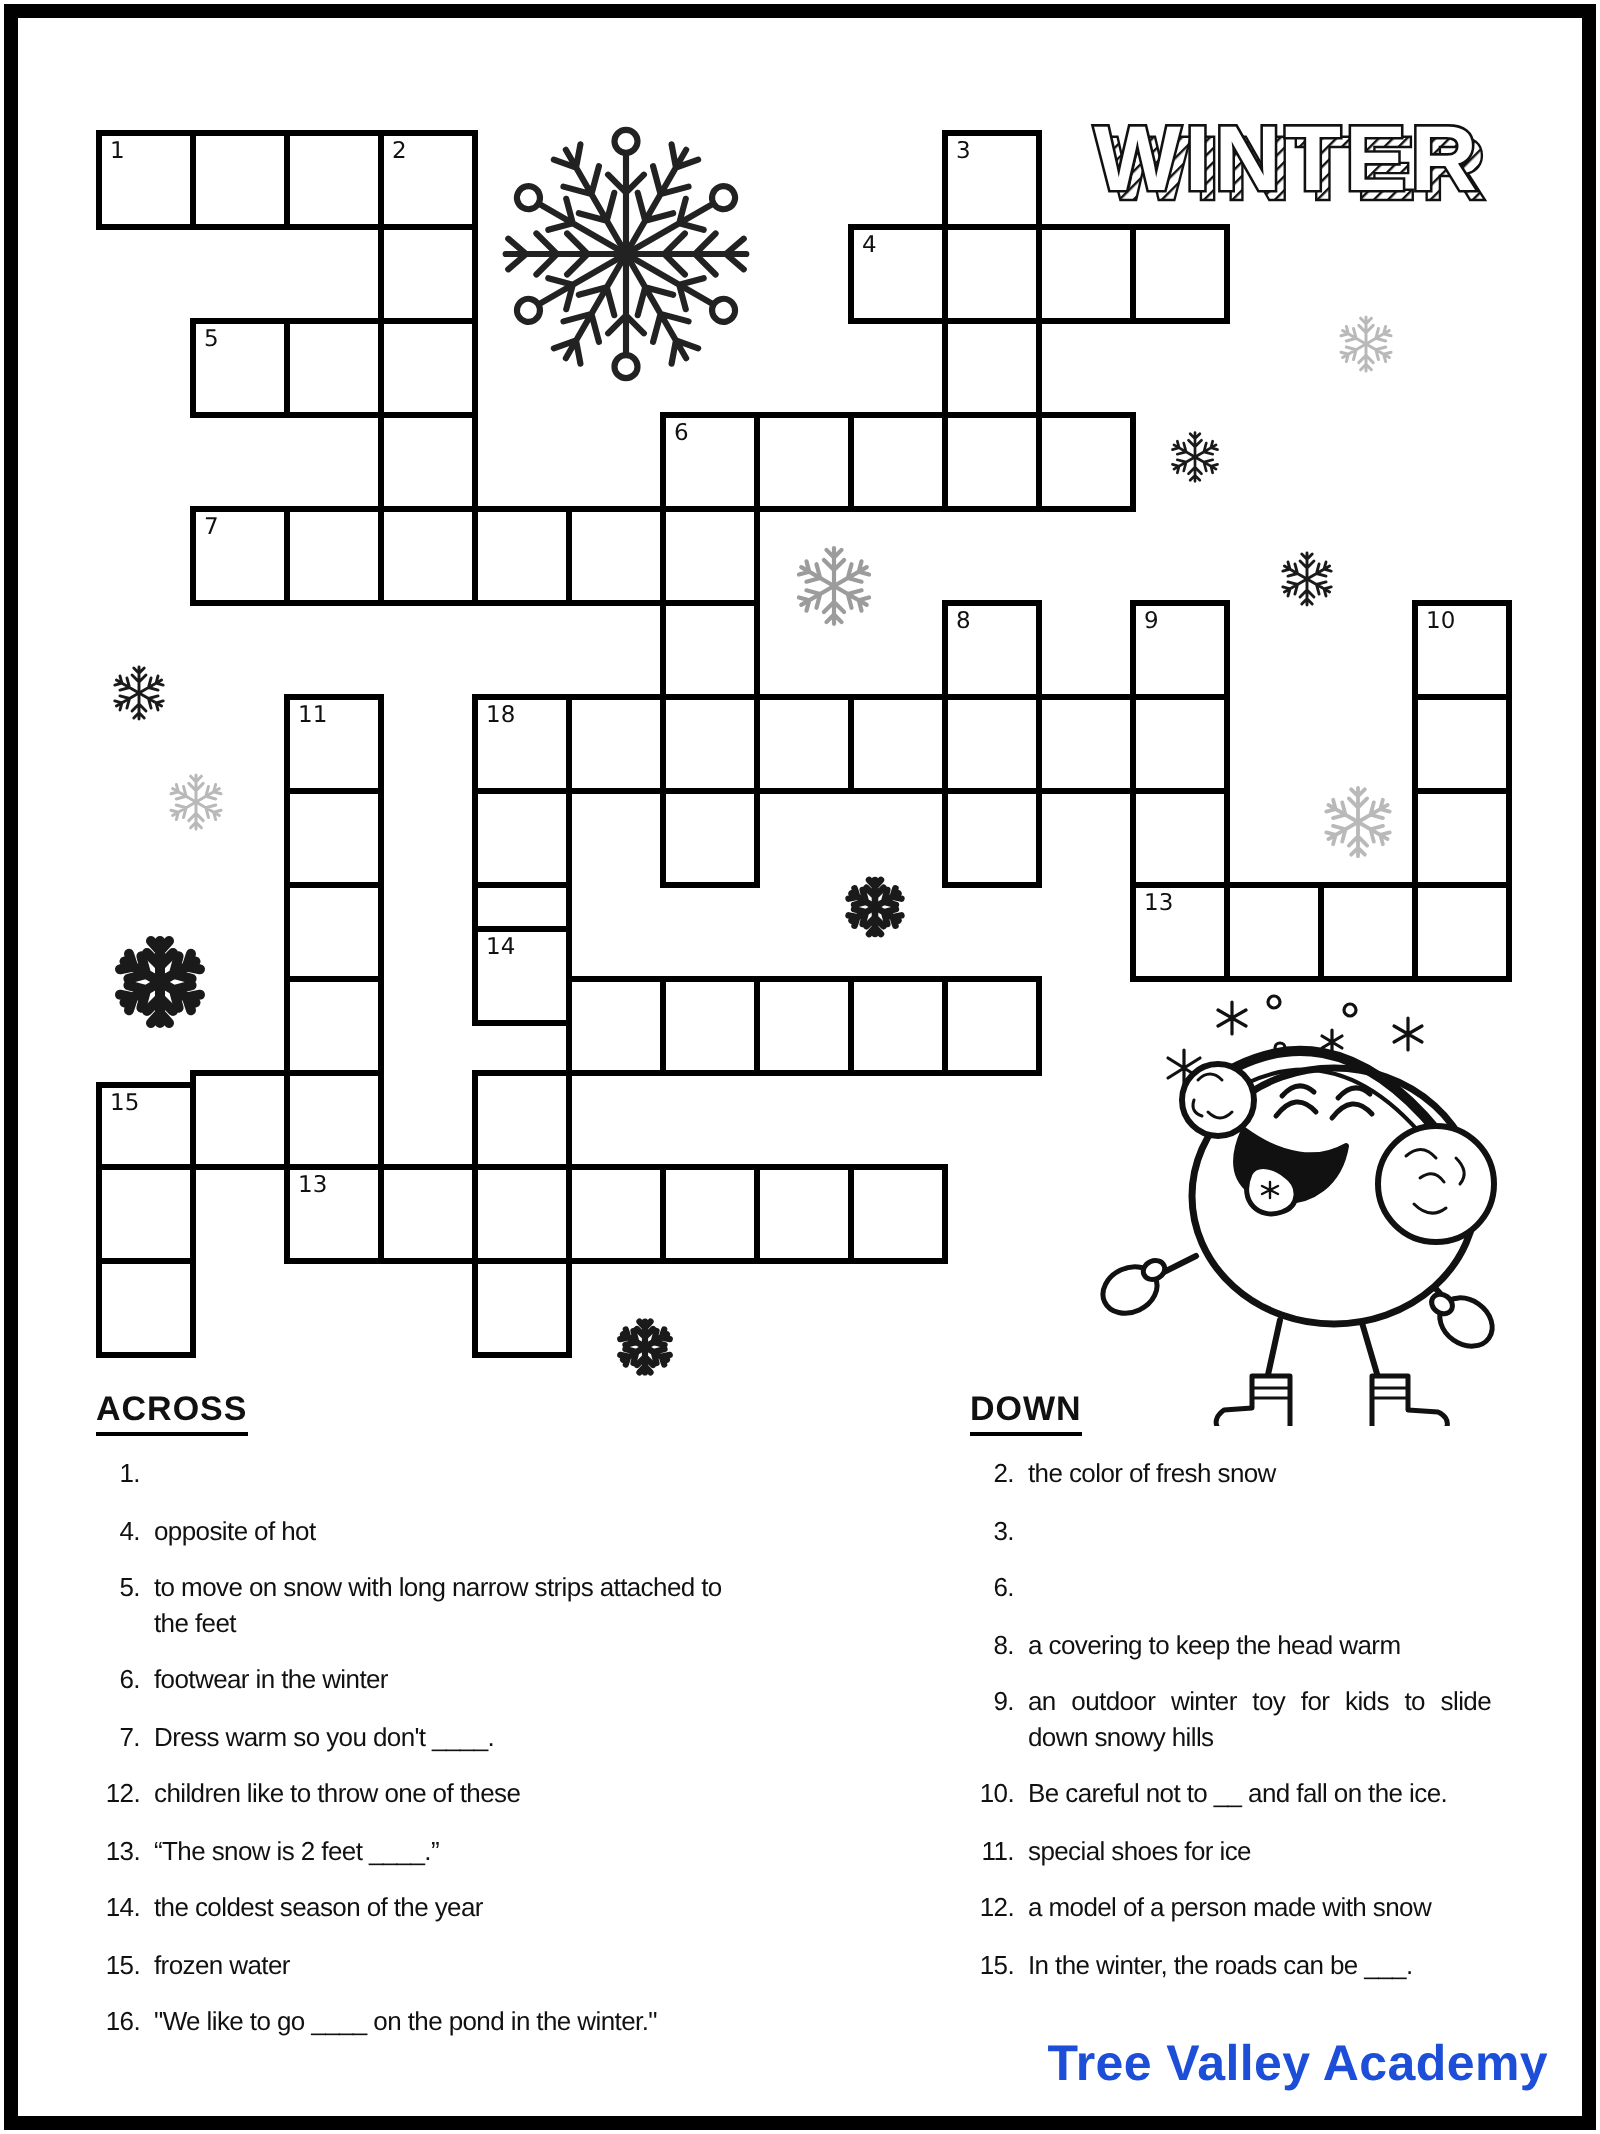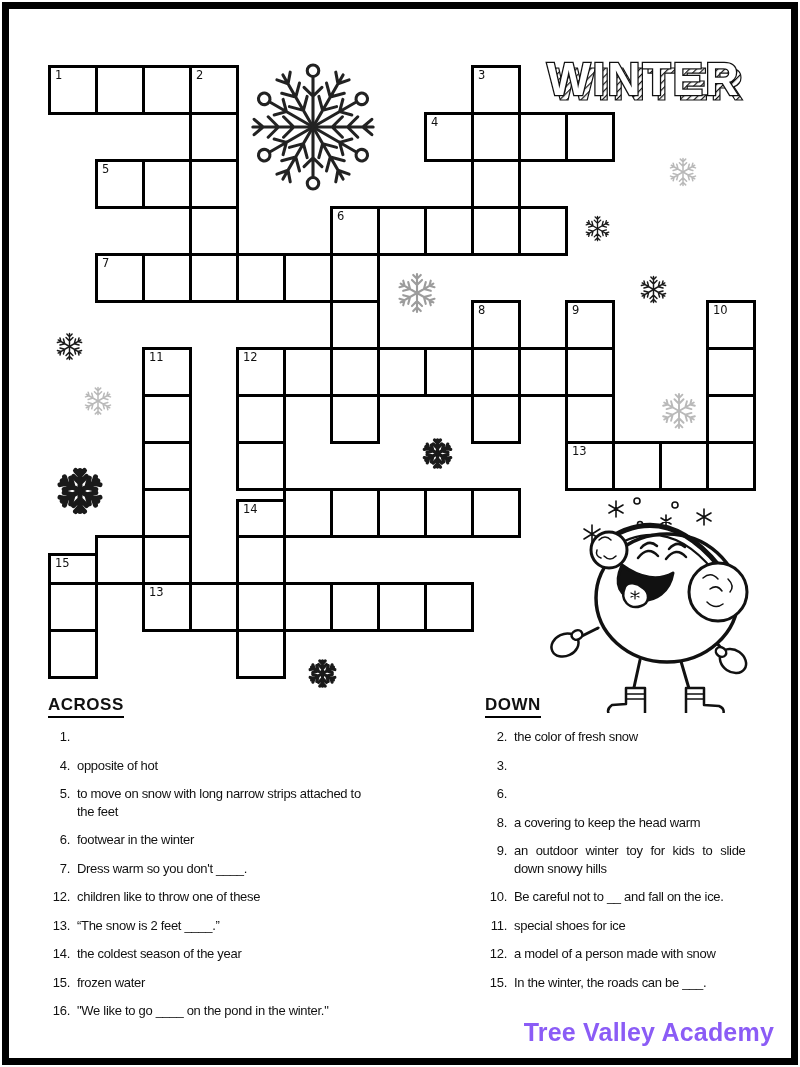--- a/index.html
+++ b/index.html
@@ -157,21 +157,21 @@
     <div class="cell" style="left: 517px; top: 235px;">
       <span class="cnum">9</span>
     </div>
     <div class="cell" style="left: 658px; top: 235px;">
       <span class="cnum">10</span>
     </div>
     <div class="cell" style="left: 94px; top: 282px;">
       <span class="cnum">11</span>
     </div>
     <div class="cell" style="left: 188px; top: 282px;">
-      <span class="cnum">12</span>
+      <span class="cnum">18</span>
     </div>
     <div class="cell" style="left: 235px; top: 282px;"></div>
     <div class="cell" style="left: 282px; top: 282px;"></div>
     <div class="cell" style="left: 329px; top: 282px;"></div>
     <div class="cell" style="left: 376px; top: 282px;"></div>
     <div class="cell" style="left: 423px; top: 282px;"></div>
     <div class="cell" style="left: 470px; top: 282px;"></div>
     <div class="cell" style="left: 517px; top: 282px;"></div>
     <div class="cell" style="left: 658px; top: 282px;"></div>
     <div class="cell" style="left: 94px; top: 329px;"></div>
@@ -182,29 +182,29 @@
     <div class="cell" style="left: 658px; top: 329px;"></div>
     <div class="cell" style="left: 94px; top: 376px;"></div>
     <div class="cell" style="left: 188px; top: 376px;"></div>
     <div class="cell" style="left: 517px; top: 376px;">
       <span class="cnum">13</span>
     </div>
     <div class="cell" style="left: 564px; top: 376px;"></div>
     <div class="cell" style="left: 611px; top: 376px;"></div>
     <div class="cell" style="left: 658px; top: 376px;"></div>
     <div class="cell" style="left: 94px; top: 423px;"></div>
-    <div class="cell" style="left: 188px; top: 434px;">
+    <div class="cell" style="left: 188px; top: 398px;">
       <span class="cnum">14</span>
     </div>
     <div class="cell" style="left: 235px; top: 423px;"></div>
     <div class="cell" style="left: 282px; top: 423px;"></div>
     <div class="cell" style="left: 329px; top: 423px;"></div>
     <div class="cell" style="left: 376px; top: 423px;"></div>
     <div class="cell" style="left: 423px; top: 423px;"></div>
-    <div class="cell" style="left: 0px; top: 488px;">
+    <div class="cell" style="left: 0px; top: 476px;">
       <span class="cnum">15</span>
     </div>
     <div class="cell" style="left: 47px; top: 470px;"></div>
     <div class="cell" style="left: 94px; top: 470px;"></div>
     <div class="cell" style="left: 188px; top: 470px;"></div>
     <div class="cell" style="left: 0px; top: 517px;"></div>
     <div class="cell" style="left: 94px; top: 517px;">
       <span class="cnum">13</span>
     </div>
     <div class="cell" style="left: 141px; top: 517px;"></div>
@@ -412,13 +412,13 @@
     <span class="clue-text">a model of a person made with snow</span>
   </li>
 
   <li class="clue">
     <span class="clue-num">15.</span>
     <span class="clue-text">In the winter, the roads can be ___.</span>
   </li>
 </ul>
 </div>
 
-<div id="branding" style="color: #8b5cf6;">Tree Valley Academy</div>
+<div id="branding" style="color: #1d4ed8;">Tree Valley Academy</div>
 
 </body></html>

